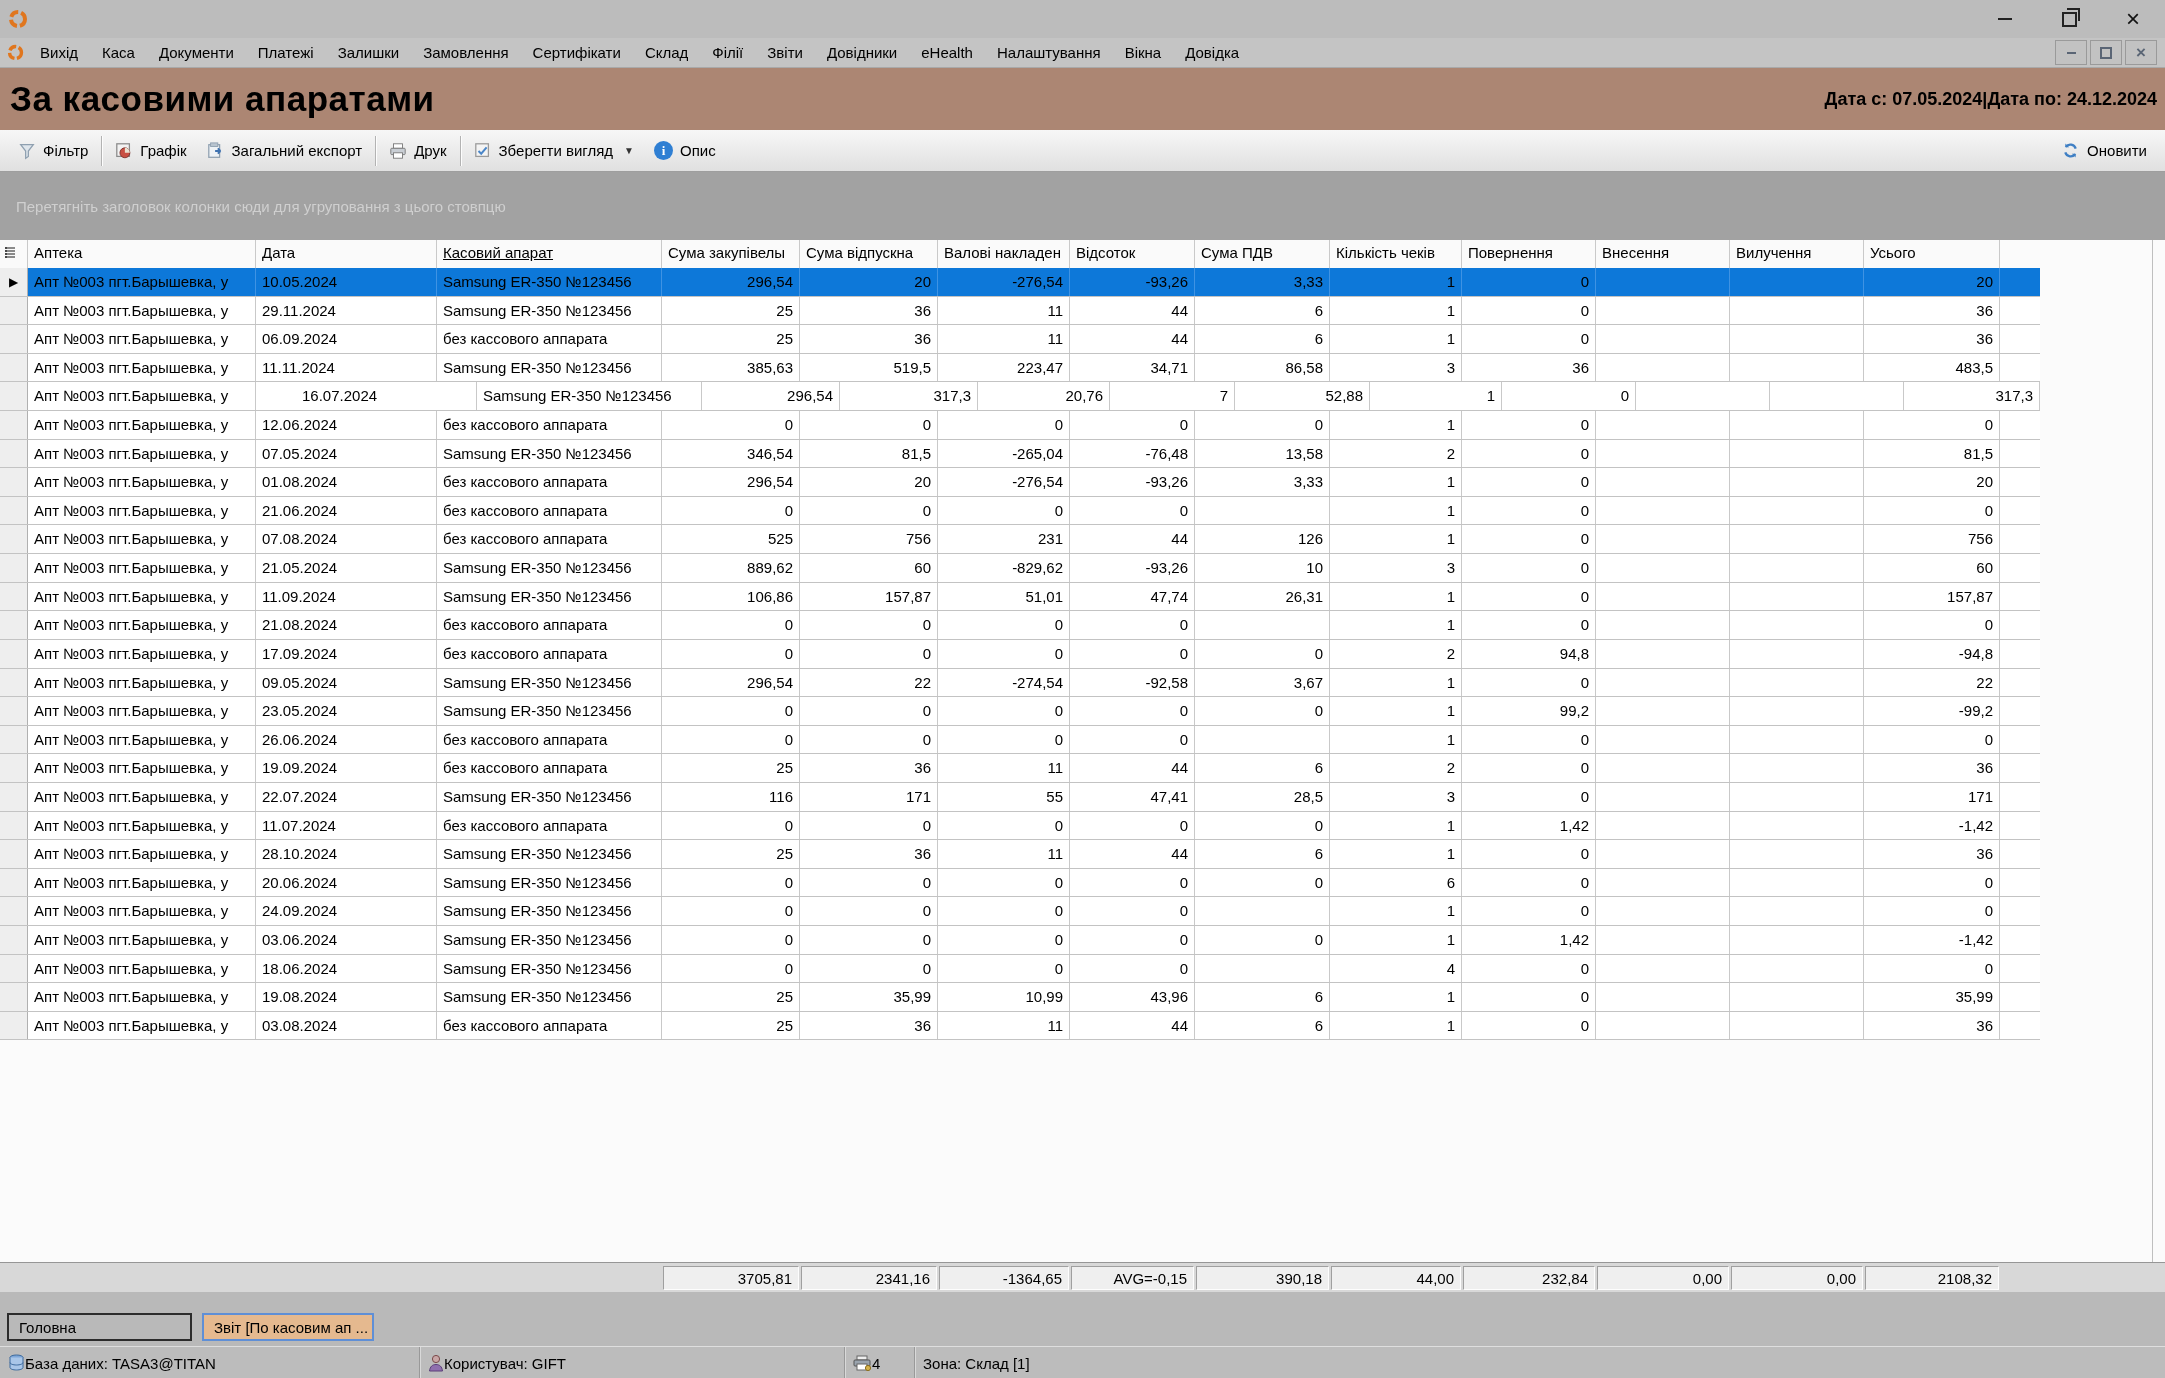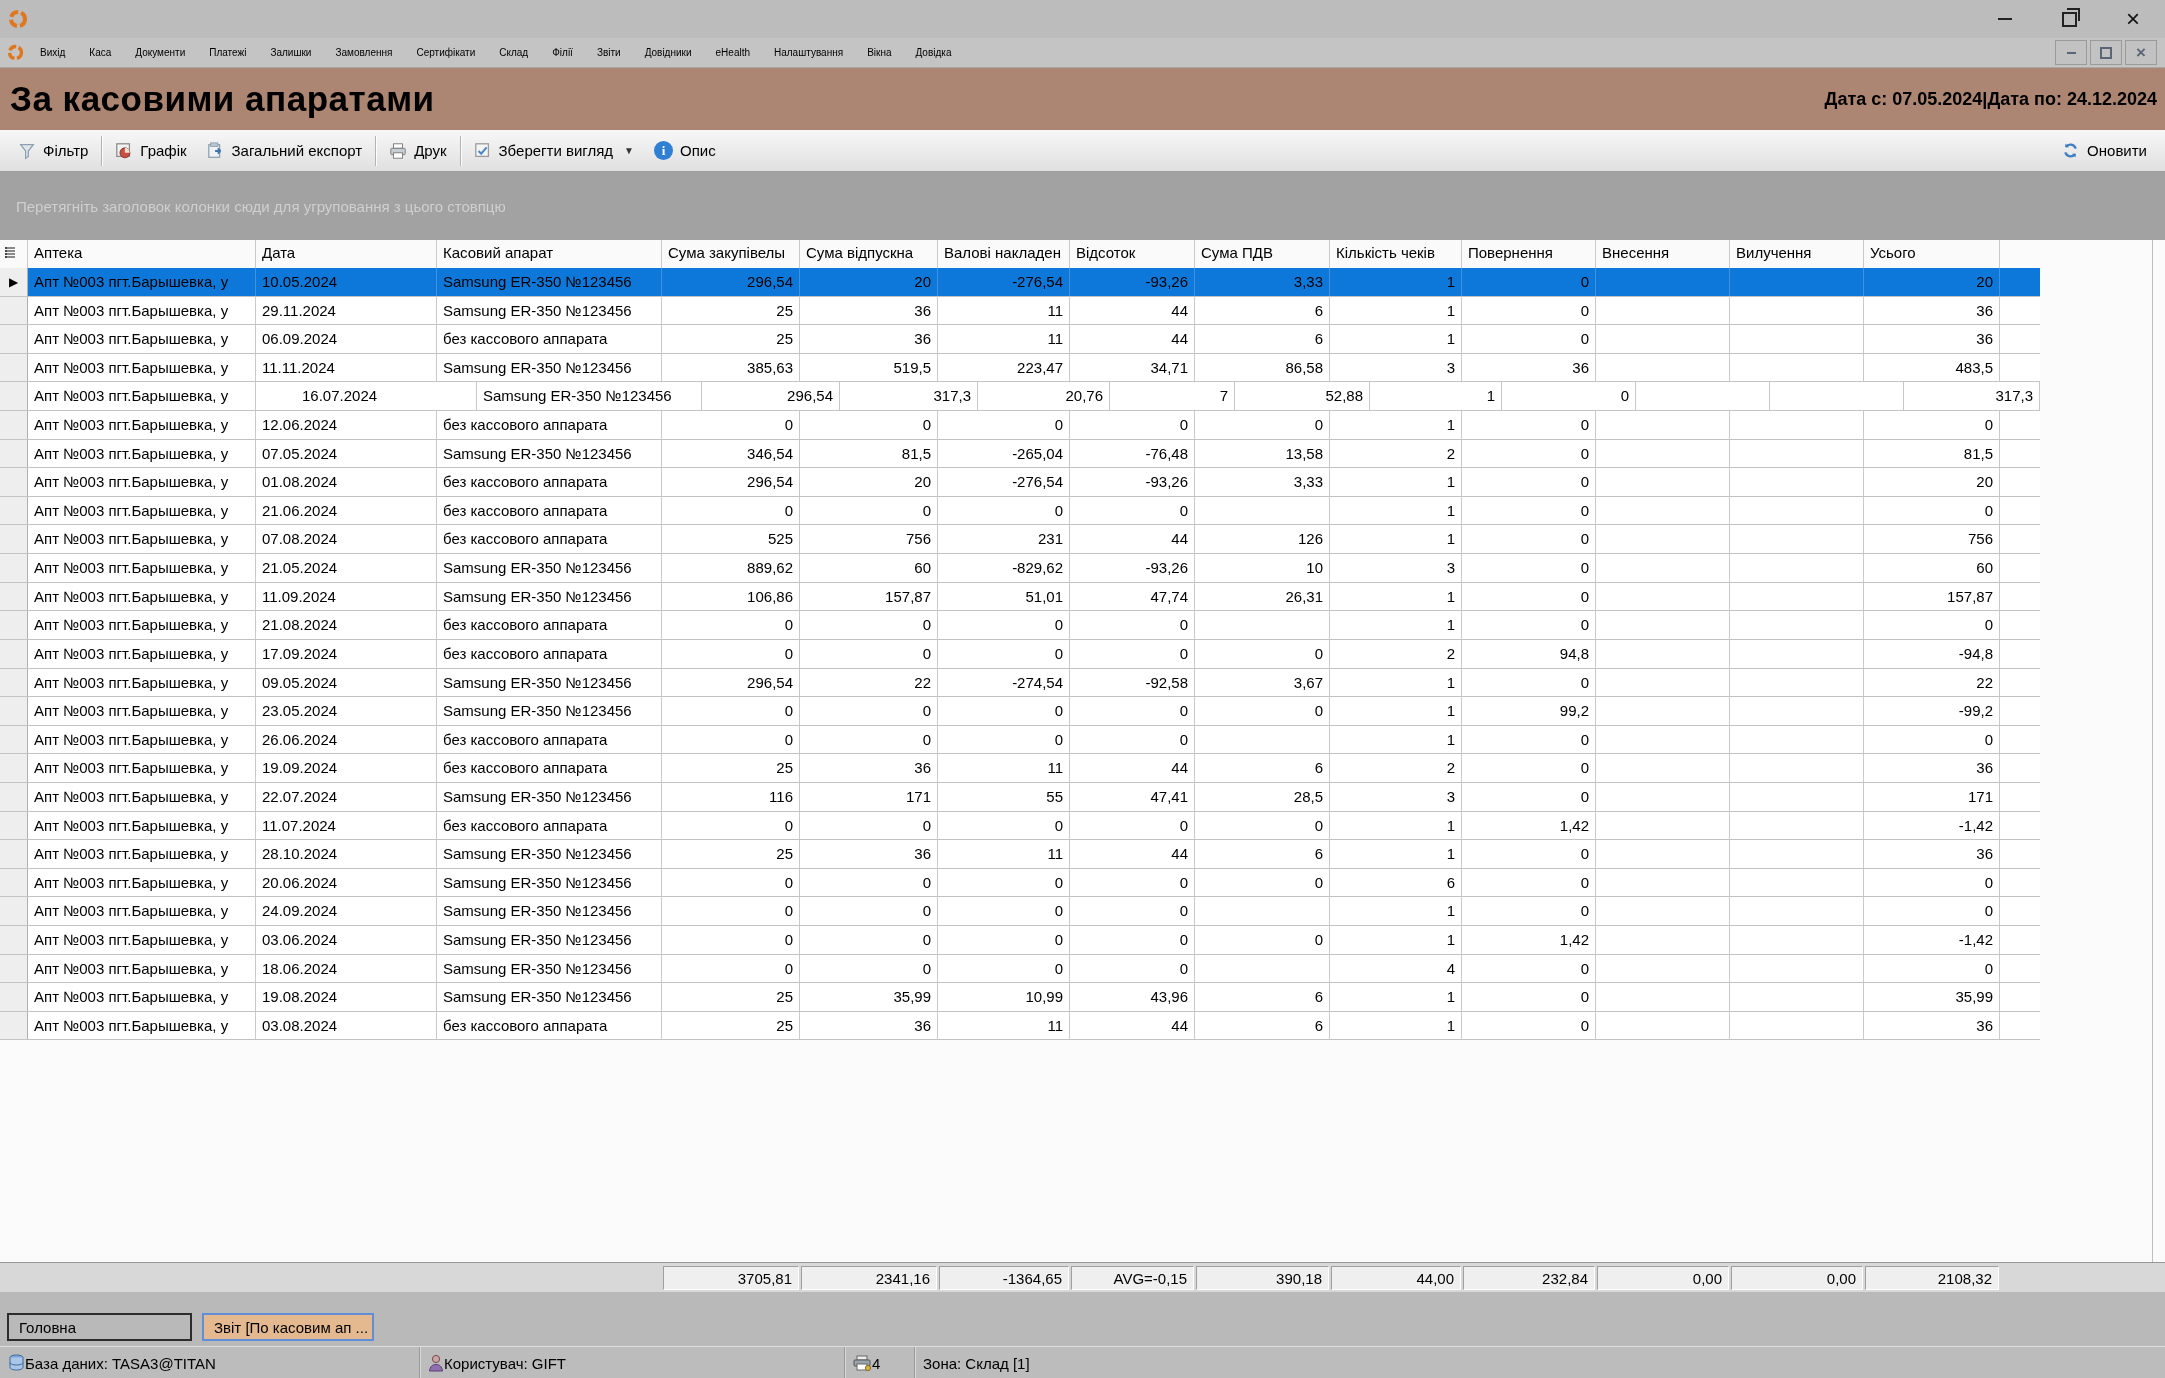--- a/index.html
+++ b/index.html
@@ -19,21 +19,21 @@
   .glyph-min { width:14px; height:2px; background:#222; }
   .glyph-restore { width:11px; height:11px; border:2px solid #222; position:relative; background:transparent; }
   .glyph-restore::before { content:""; position:absolute; left:3px; top:-6px; width:11px; height:11px;
     border:2px solid #222; border-left:none; border-bottom:none; }
   .glyph-close { font-size:24px; line-height:20px; color:#111; }
   
   .menubar { position:absolute; left:0; top:38px; width:2165px; height:30px;
     background:#c4c4c4; display:flex; align-items:center; border-bottom:1px solid #a9a9a9; box-sizing:border-box; }
   .menubar .app-icon { width:17px; height:17px; margin-left:7px; }
   .menu-items { display:flex; align-items:center; margin-left:4px; }
-  .menu-item { padding:0 12px; font-size:10px; white-space:nowrap; cursor:default; }
+  .menu-item { padding:0 12px; font-size:15px; white-space:nowrap; cursor:default; }
   .mdi { margin-left:auto; margin-right:8px; display:flex; gap:3px; }
   .mdi-btn { width:30px; height:23px; background:#c2c2c2; border:1px solid #9a9a9a;
     display:flex; align-items:center; justify-content:center; color:#5a5a5a; font-weight:bold; font-size:13px; }
   .mdi-min { width:9px; height:2px; background:#5a6575; }
   .mdi-restore { width:8px; height:8px; border:2px solid #5a6575; }
   .mdi-close { font-size:17px; line-height:14px; color:#5a6575; }
   
   .header { position:absolute; left:0; top:68px; width:2165px; height:62px;
     background:#ac8673; display:flex; align-items:center; }
   .page-title { font-size:35px; font-weight:bold; margin-left:10px; letter-spacing:.5px; white-space:nowrap; }
@@ -223,21 +223,21 @@
 
 <div class="grid-header">
   <div class="hcell indh">
     <svg class="icon-svg" width="12" height="14" viewBox="0 0 12 14">
       <path d="M1 2h10M1 5h10M1 8h10M1 11h10" stroke="#666" stroke-width="1.4"></path>
       <path d="M1 2h2M1 5h2M1 8h2M1 11h2" stroke="#333" stroke-width="1.4"></path>
     </svg>
   </div>
 <div class="hcell" style="width: 228px;">Аптека</div>
     <div class="hcell" style="width: 181px;">Дата</div>
-    <div class="hcell" style="width: 225px;">Касовий апарат</div>
+    <div class="hcell" style="width: 225px; text-decoration: underline;">Касовий апарат</div>
     <div class="hcell" style="width: 138px;">Сума закупівелы</div>
     <div class="hcell" style="width: 138px;">Сума відпускна</div>
     <div class="hcell" style="width: 132px;">Валові накладен</div>
     <div class="hcell" style="width: 125px;">Відсоток</div>
     <div class="hcell" style="width: 135px;">Сума ПДВ</div>
     <div class="hcell" style="width: 132px;">Кількість чеків</div>
     <div class="hcell" style="width: 134px;">Повернення</div>
     <div class="hcell" style="width: 134px;">Внесення</div>
     <div class="hcell" style="width: 134px;">Вилучення</div>
     <div class="hcell" style="width: 136px;">Усього</div>

